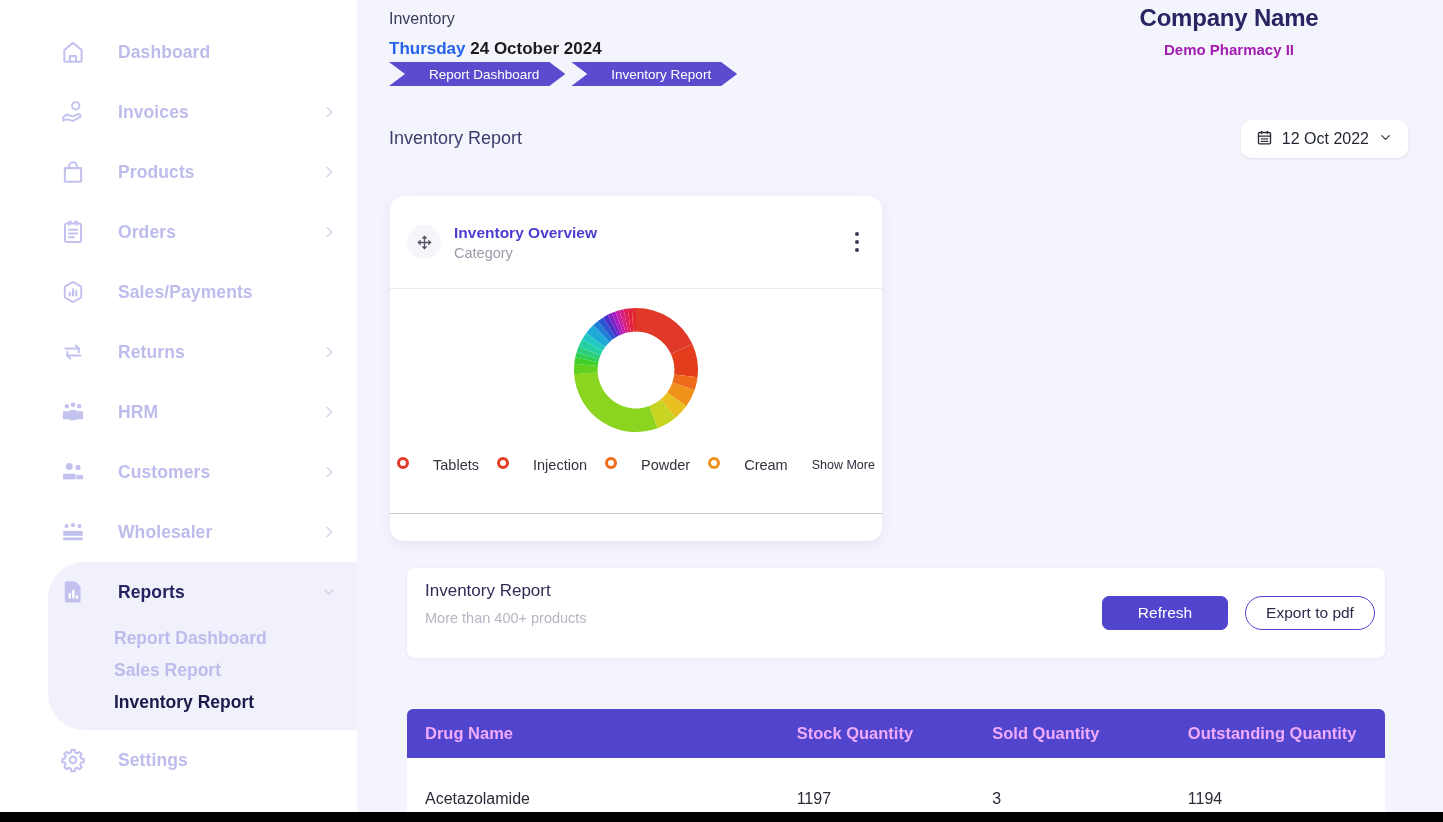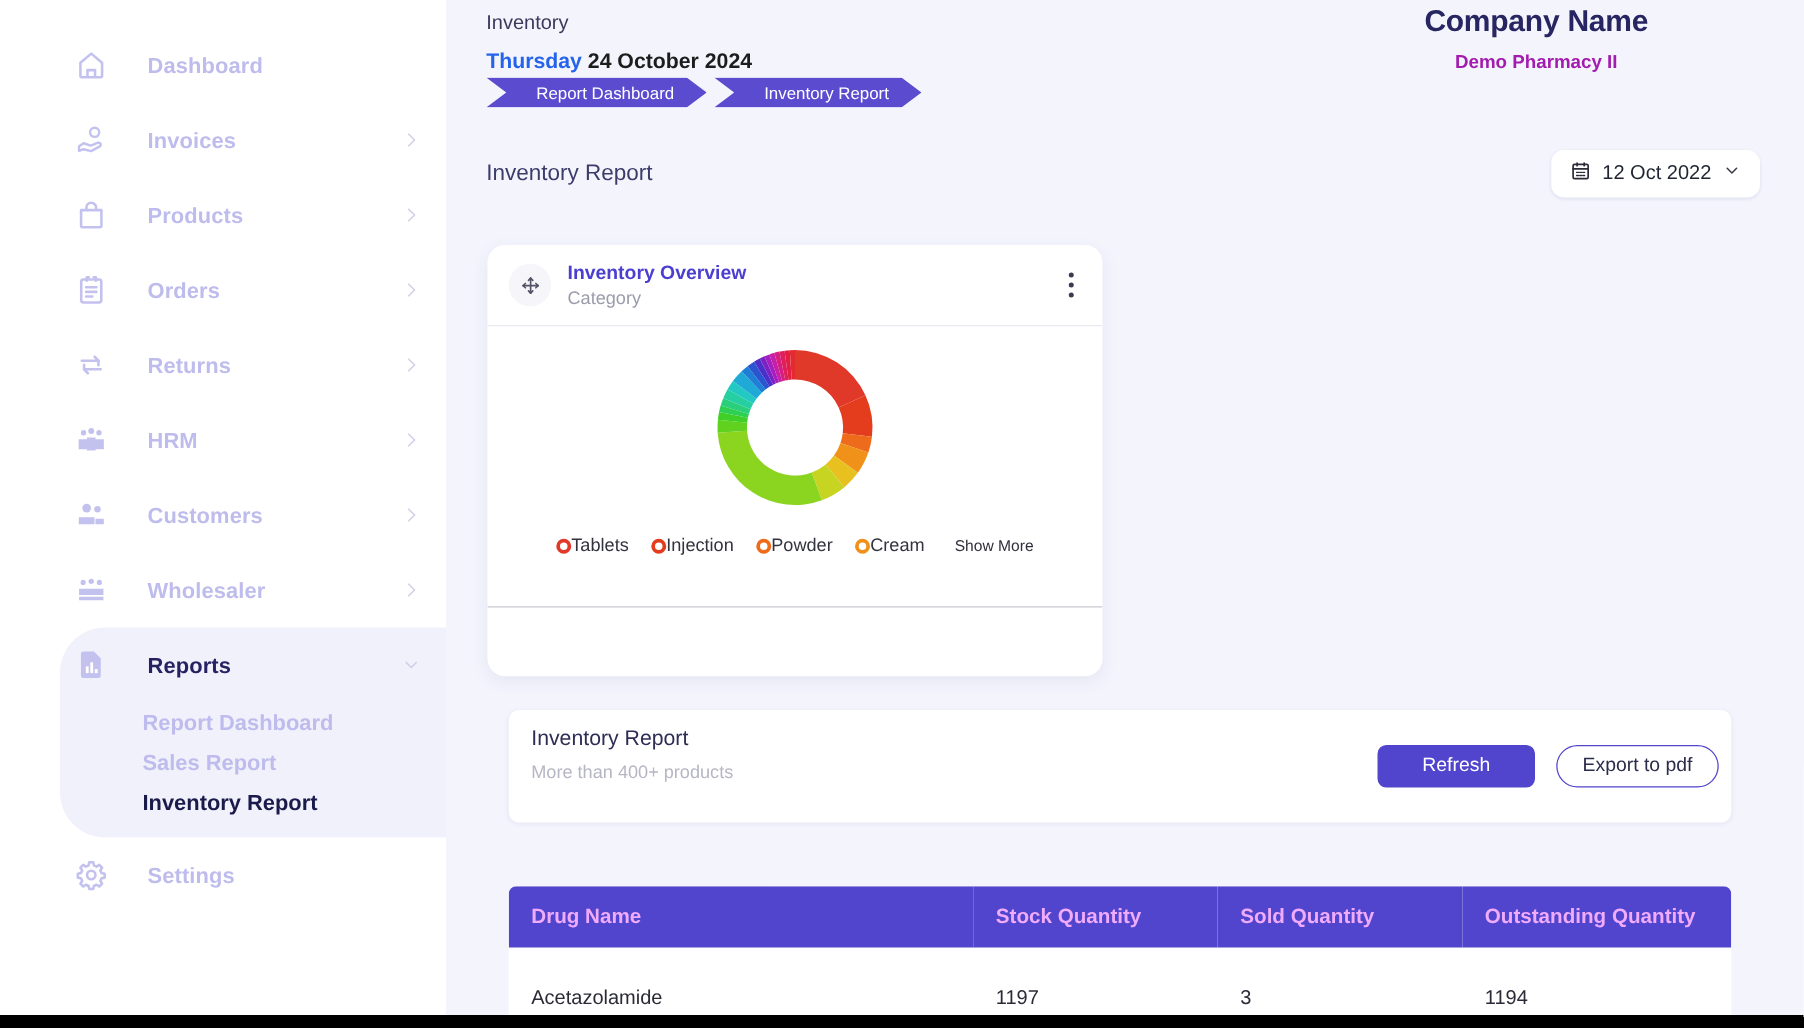--- a/index.html
+++ b/index.html
@@ -148,21 +148,21 @@
   
   .ov-card {
     position: absolute; left: 33px; top: 196px;
     width: 492px; height: 345px;
     background: #ffffff;
     border-radius: 14px;
     box-shadow: 0 4px 14px rgba(60,60,120,.07);
     overflow: hidden;
   }
   .ov-head {
-    position: relative; height: 65px;
+    position: relative; height: 93px;
     border-bottom: 1px solid #e9e9f2;
     display: flex; align-items: center;
     padding-left: 17px;
   }
   .ov-badge {
     width: 34px; height: 34px; border-radius: 50%;
     background: #f5f5fa;
     display: flex; align-items: center; justify-content: center;
     flex: 0 0 34px;
     color: #545466;
@@ -190,21 +190,21 @@
     position: absolute; left: 50%; top: 8px;
     transform: translateX(-50%);
     width: 146px; height: 146px;
   }
   .donut-wrap svg { display: block; }
   .legend {
     position: absolute; left: 0; right: 0; top: 168px;
     display: flex; align-items: center; justify-content: center;
     gap: 18px;
   }
-  .leg { display: flex; align-items: center; gap: 0; cursor: pointer; }
+  .leg { display: flex; align-items: flex-start; gap: 24px; cursor: pointer; }
   .leg-dot {
     width: 12px; height: 12px; border-radius: 50%;
     border: 3.5px solid #e0392a;
     background: #ffffff;
     flex: 0 0 12px;
   }
   .leg-label { font-size: 14.5px; color: #33333f; font-weight: 400; white-space: nowrap; }
   .show-more {
     font-size: 12.5px; color: #2f2f3d; margin-left: 6px; cursor: pointer;
     white-space: nowrap;
@@ -330,20 +330,29 @@
               <path d="M8.6 2.6h1.6M13.8 2.6h1.6M8.6 2.6v2.6M15.4 2.6v2.6"></path>
               <path d="M8.2 10h7.6M8.2 13.4h7.6M8.2 16.8h4.6"></path>
             </svg>
           </span>
           <span class="nav-label">Orders</span>
           <span class="nav-chev">
             <svg width="16" height="16" viewBox="0 0 24 24" fill="none" stroke="currentColor" stroke-width="1.8" stroke-linecap="round" stroke-linejoin="round">
               <polyline points="9 5 16 12 9 19"></polyline>
             </svg>
           </span>
+        </div>
+        <div class="nav-item">
+          <span class="nav-icon">
+            <svg width="26" height="26" viewBox="0 0 24 24" fill="none" stroke="currentColor" stroke-width="1.8" stroke-linejoin="round">
+              <path d="M12 2.7l7.6 4.3v9.9L12 21.3 4.4 16.9V7z"></path>
+              <path d="M9 15.2v-2.6M12 15.2V9.6M15 15.2v-4.2" stroke-linecap="round" stroke-width="2"></path>
+            </svg>
+          </span>
+          <span class="nav-label">Sales/Payments</span>
         </div>
         <div class="nav-item">
           <span class="nav-icon">
             <svg width="26" height="26" viewBox="0 0 24 24" fill="none" stroke="currentColor" stroke-width="1.9" stroke-linecap="round" stroke-linejoin="round">
               <path d="M5 8.8h12.3l-2.8-2.9M19 15.2H6.7l2.8 2.9"></path>
               <path d="M17.3 8.8v3.4M6.7 15.2v-3.4"></path>
             </svg>
           </span>
           <span class="nav-label">Returns</span>
           <span class="nav-chev">

